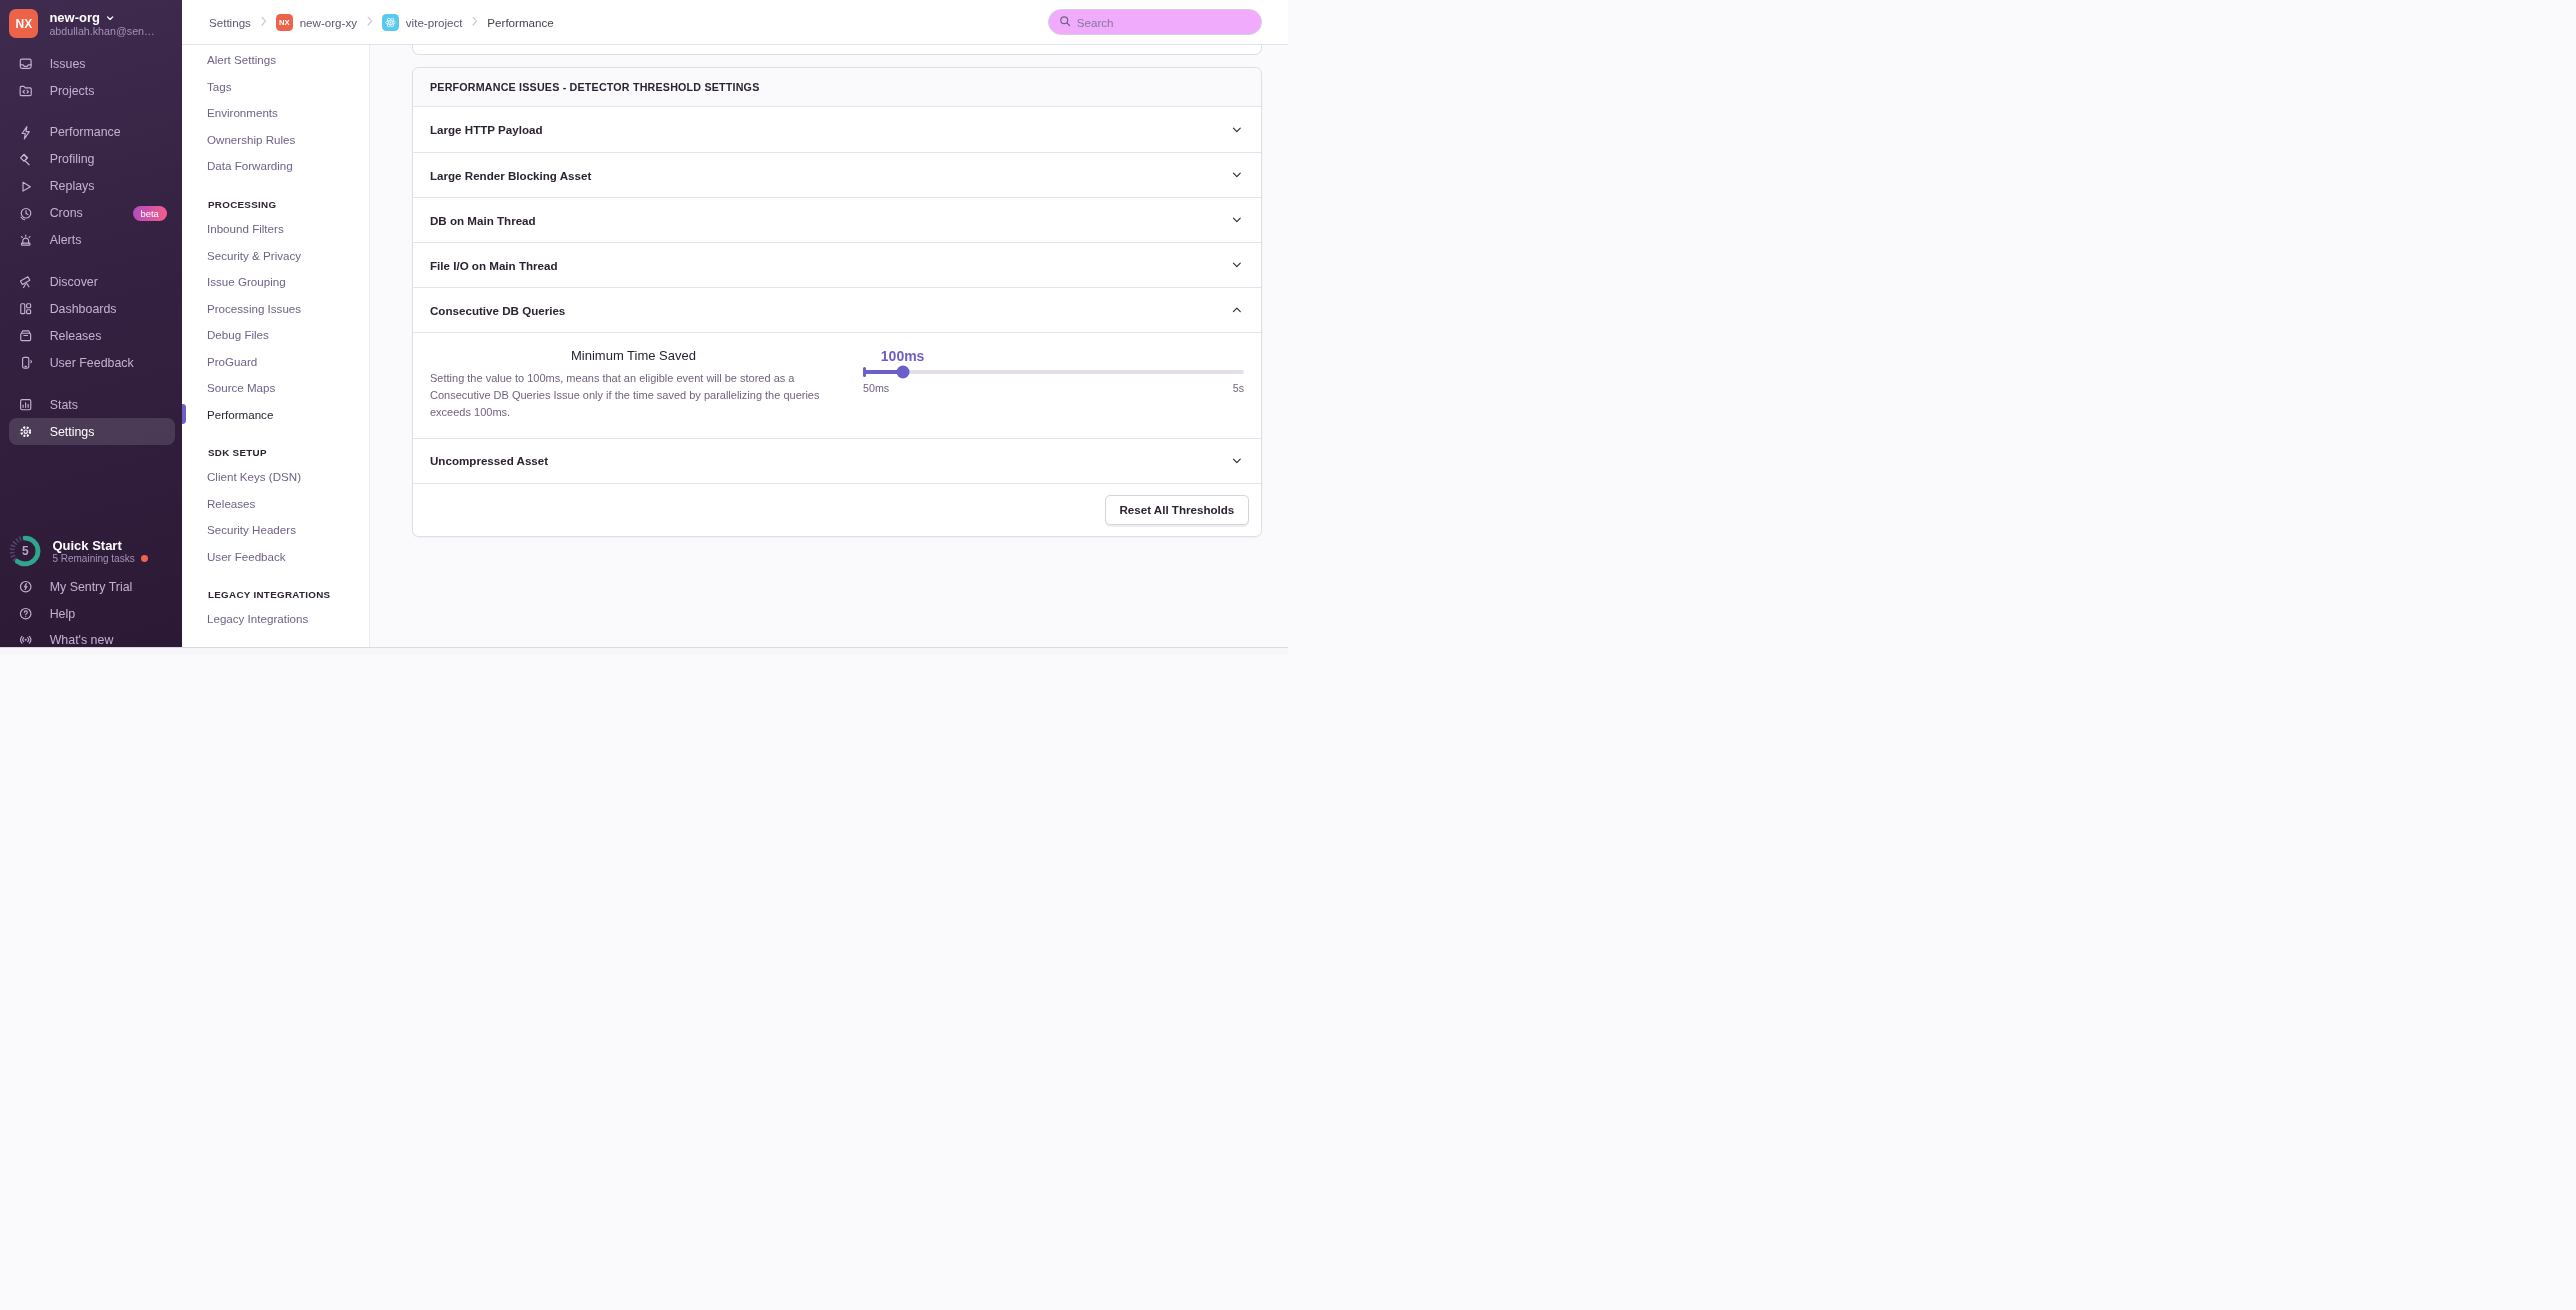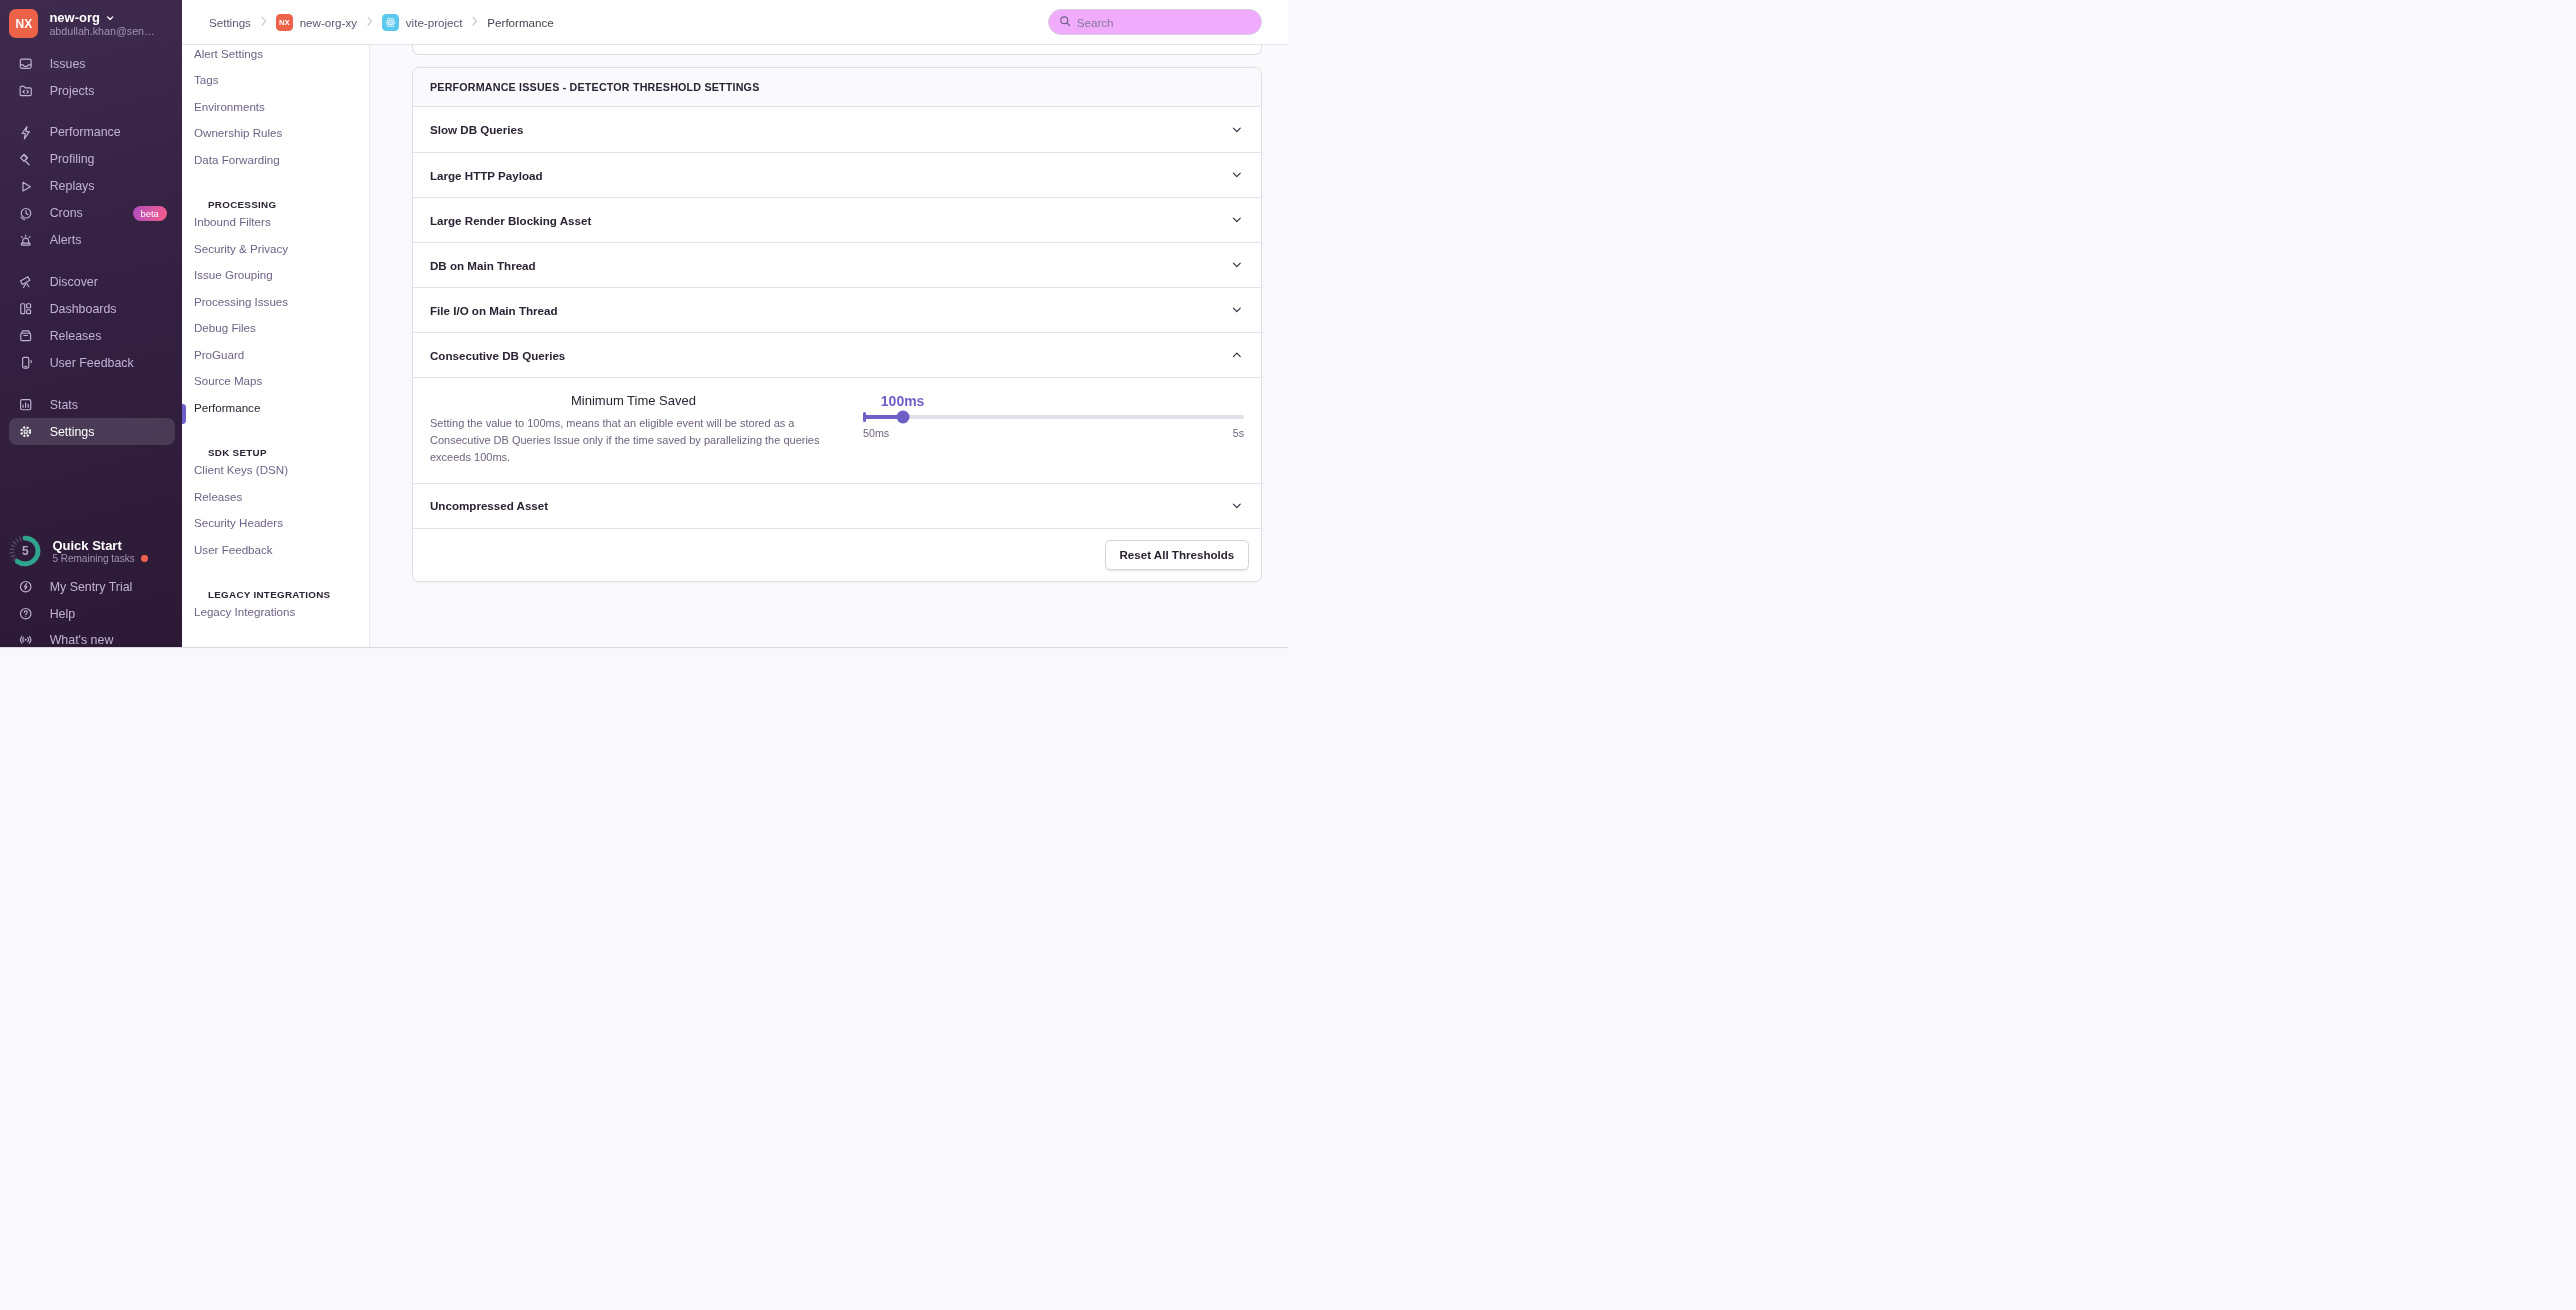--- a/index.html
+++ b/index.html
@@ -49,21 +49,21 @@
     display:flex; align-items:center; gap:6px; padding:0 10.3px; color:#80708F; }
   .searchbar input { border:none; outline:none; font-size:11.6px; color:#3a3246; width:100%;
     font-family:"Liberation Sans",sans-serif; background:transparent; }
   .searchbar input::placeholder { color:#84789a; }
 
   .below { flex:1; display:flex; min-height:0; }
 
   
   .settings-nav { width:188px; flex:0 0 188px; background:#fff; border-right:0.9px solid #ece7f0;
     position:relative; padding-top:1.7px; overflow:hidden; }
-  .snav-item { position:relative; height:26.5px; display:flex; align-items:flex-start; padding-left:12px;
+  .snav-item { position:relative; height:26.5px; display:flex; align-items:center; padding-left:25px;
     font-size:11.6px; color:#6f6287; cursor:pointer; }
   .snav-item.active { color:#2b2233; }
   .snav-indicator { position:absolute; left:0; top:3px; width:4.3px; height:20.6px; background:#6C5FC7;
     border-radius:0 3.4px 3.4px 0; }
   .snav-heading { height:19px; display:flex; align-items:center; padding-left:26px; margin-top:15.4px; margin-bottom:1.7px;
     font-size:9.8px; font-weight:700; letter-spacing:0.3px; color:#2b2233; }
 
   
   .content { flex:1; background:#FAF9FB; padding:0 26px 0 42px; min-width:0; overflow:hidden; }
   .partial-card { height:10.3px; background:#fff; border:0.9px solid #e2dce8; border-top:none;
@@ -405,28 +405,20 @@
           <span>Legacy Integrations</span>
         </div>
       </nav>
 
     <main class="content">
       <div class="partial-card"></div>
       <section class="panel">
         <div class="panel-header">PERFORMANCE ISSUES - DETECTOR THRESHOLD SETTINGS</div>
         <div id="acc-rows">
             <div class="acc-row">
-              <span class="acc-label">Slow DB Queries</span>
-              <span class="chev">
-                <svg width="13.7" height="13.7" viewBox="0 0 20 20" fill="none" stroke="currentColor" stroke-width="1.6" stroke-linecap="round" stroke-linejoin="round">
-                  <path d="m5 7.5 5 5 5-5"></path>
-                </svg>
-              </span>
-            </div>
-            <div class="acc-row">
               <span class="acc-label">Large HTTP Payload</span>
               <span class="chev">
                 <svg width="13.7" height="13.7" viewBox="0 0 20 20" fill="none" stroke="currentColor" stroke-width="1.6" stroke-linecap="round" stroke-linejoin="round">
                   <path d="m5 7.5 5 5 5-5"></path>
                 </svg>
               </span>
             </div>
             <div class="acc-row">
               <span class="acc-label">Large Render Blocking Asset</span>
               <span class="chev">

